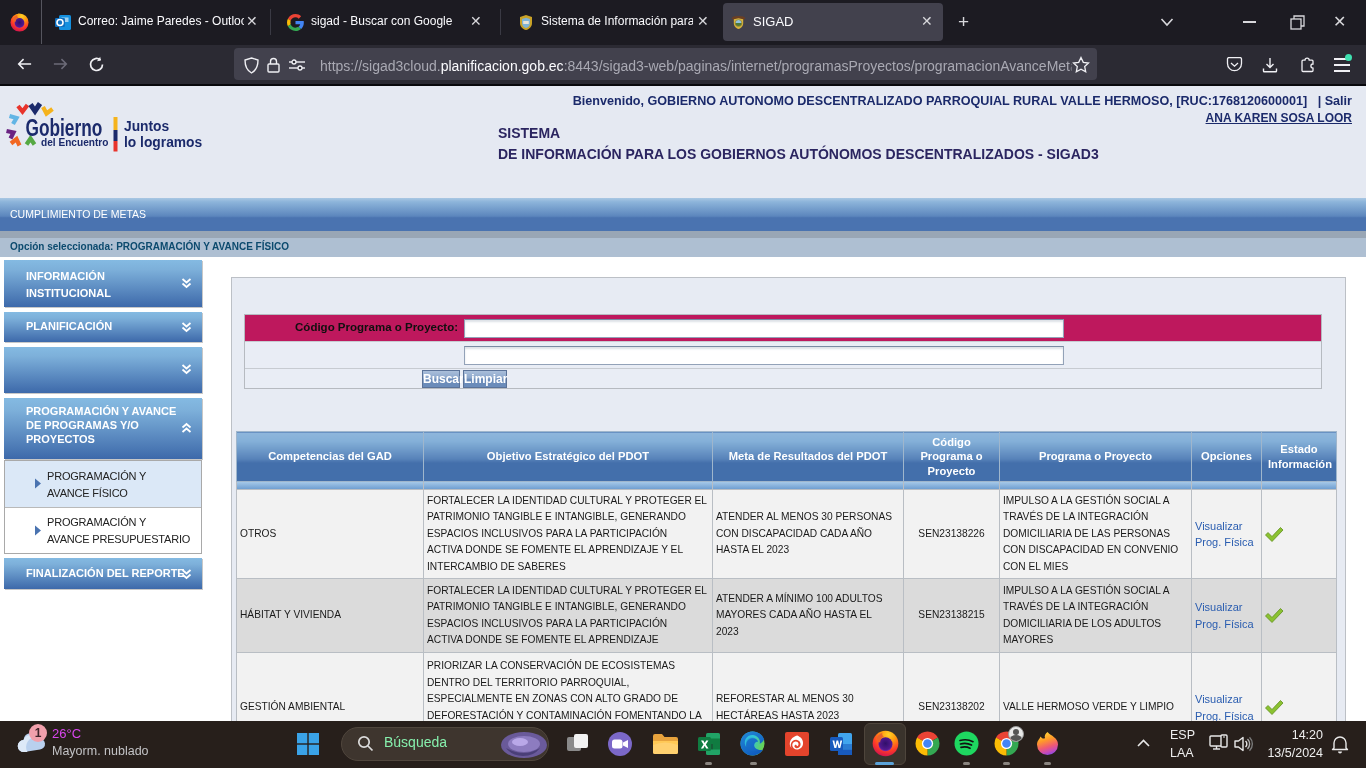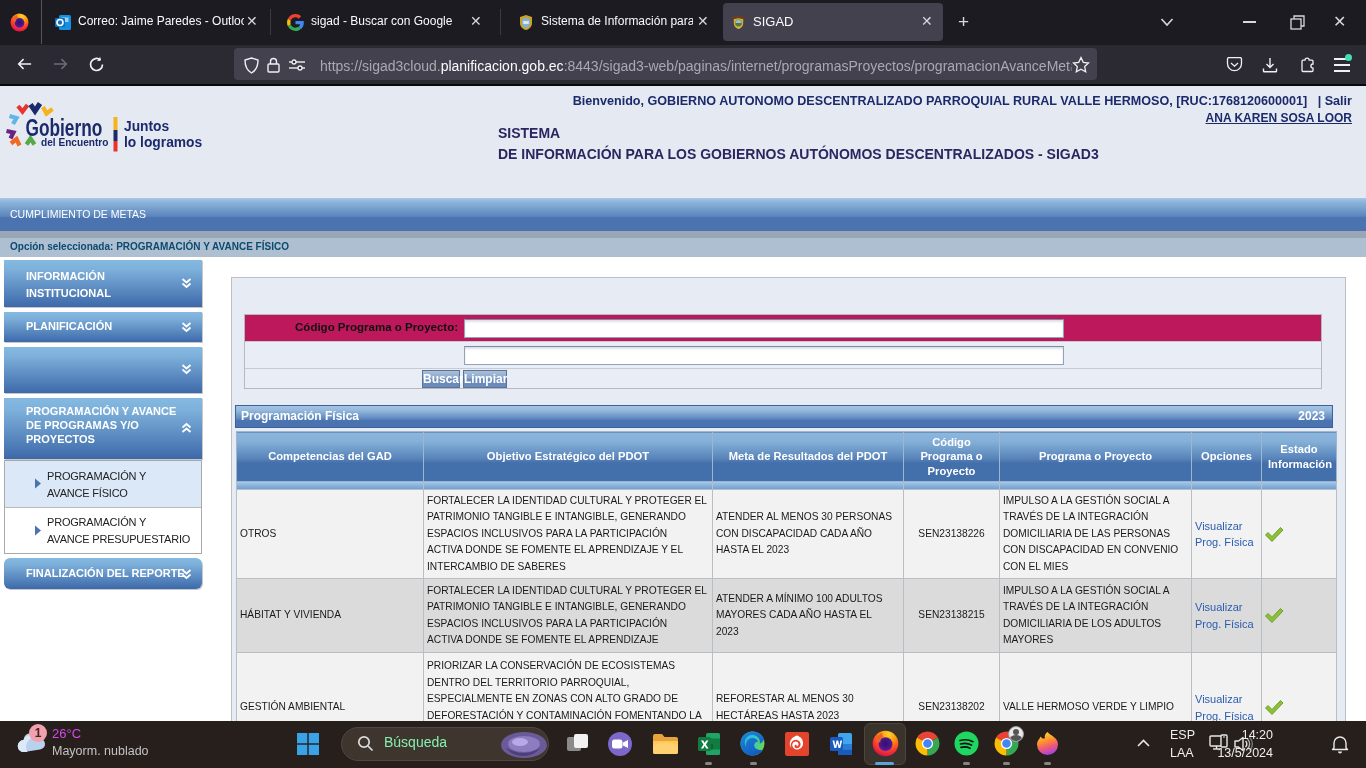--- a/index.html
+++ b/index.html
@@ -255,42 +255,41 @@
       </svg>
     <div style="position:absolute;left:42px;top:7px;font-size:11px;letter-spacing:-0.2px;color:#222;line-height:16.5px;">PROGRAMACIÓN Y<br>AVANCE FÍSICO</div>
   </div>
   <div style="position:relative;width:100%;height:46px;">
     <svg style="position:absolute;left:29px;top:17px;" width="8" height="11" viewBox="0 0 8 11">
         <path d="M1 0.5 L7 5.5 L1 10.5 Z" fill="#4a73b0"></path>
       </svg>
     <div style="position:absolute;left:42px;top:6px;font-size:11px;letter-spacing:-0.2px;color:#222;line-height:16.5px;white-space:nowrap;">PROGRAMACIÓN Y<br>AVANCE PRESUPUESTARIO</div>
   </div>
 </div>
-<div class="menuitem" style="top:558px;height:31px;border-radius:6px;">
+<div class="menuitem" style="top:558px;height:31px;">
   <div class="txt" style="top:9px;">FINALIZACIÓN DEL REPORTE</div>
   <svg class="chev" style="position:absolute;right:9px;top:10px;" width="13" height="13" viewBox="0 0 13 13">
       <path d="M2.5 2 L6.5 5.5 L10.5 2 M2.5 6.5 L6.5 10 L10.5 6.5" stroke="#fff" stroke-width="1.8" fill="none"></path>
     </svg>
 </div>
 
 <div id="content">
   <div id="formbox">
     <div class="frow" style="height:27px;background:#be185d;">
       <div class="flabel">Código Programa o Proyecto:</div>
       <input class="finput" type="text" style="">
     </div>
     <div class="frow" style="height:27px;background:#e9edf5;">
       <input class="finput" type="text" style="">
     </div>
     <div class="frow" style="height:19px;background:#e9edf5;border-bottom:none;">
       <div style="position:absolute;left:177px;top:1px;width:38px;" class="btn">Buscar</div>
       <div style="position:absolute;left:218px;top:1px;width:44px;" class="btn">Limpiar</div>
     </div>
   </div>
-  <div class="bluehdr" style="top:127px;">Programación Física<span style="position:absolute;right:7px;">2023</span></div>
   <table id="ptable" cellspacing="0" style="border-collapse:collapse;width:1100px;table-layout:fixed;font-size:10.2px;color:#1a1a1a;">
     <colgroup>
       <col style="width:187px;">
         <col style="width:289px;">
         <col style="width:191px;">
         <col style="width:96px;">
         <col style="width:192px;">
         <col style="width:70px;">
         <col style="width:75px;">
     </colgroup>
@@ -502,18 +501,18 @@
     <line x1="7.5" y1="12" x2="7.5" y2="15" stroke="#e8e8e8" stroke-width="1.4"></line>
     <rect x="12" y="1" width="6" height="12" rx="1" fill="#241d18" stroke="#e8e8e8" stroke-width="1.4"></rect>
     <line x1="14" y1="3" x2="16" y2="3" stroke="#e8e8e8" stroke-width="1"></line>
   </svg>
   <svg class="abs" style="left:1234px;top:13px;" width="21" height="20" viewBox="0 0 21 20">
     <path d="M1 7 h3.5 L9 3.5 v13 L4.5 13 H1 Z" fill="none" stroke="#e8e8e8" stroke-width="1.4" stroke-linejoin="round"></path>
     <path d="M11.5 7 a4 4 0 0 1 0 6" fill="none" stroke="#e8e8e8" stroke-width="1.4"></path>
     <path d="M13.5 5 a7 7 0 0 1 0 10" fill="none" stroke="#b0b0b0" stroke-width="1.4"></path>
     <path d="M15.5 3.2 a9.5 9.5 0 0 1 0 13.6" fill="none" stroke="#7a7a7a" stroke-width="1.4"></path>
   </svg>
-  <div class="abs" style="left:1217px;top:5px;width:56px;color:#eee;font-size:12.5px;line-height:18px;text-align:right;white-space:nowrap;">14:20<br>13/5/2024</div>
+  <div class="abs" style="left:1267px;top:5px;width:56px;color:#eee;font-size:12.5px;line-height:18px;text-align:right;white-space:nowrap;">14:20<br>13/5/2024</div>
   <svg class="abs" style="left:1331px;top:13px;" width="18" height="20" viewBox="0 0 18 20">
     <path d="M3 14 V9 a6 6 0 0 1 12 0 v5 l1.5 1.5 H1.5 Z" fill="none" stroke="#e8e8e8" stroke-width="1.4" stroke-linejoin="round"></path>
     <path d="M7 17.5 a2 2 0 0 0 4 0" fill="#e8e8e8"></path>
   </svg>
 </div>
 
 </body></html>

